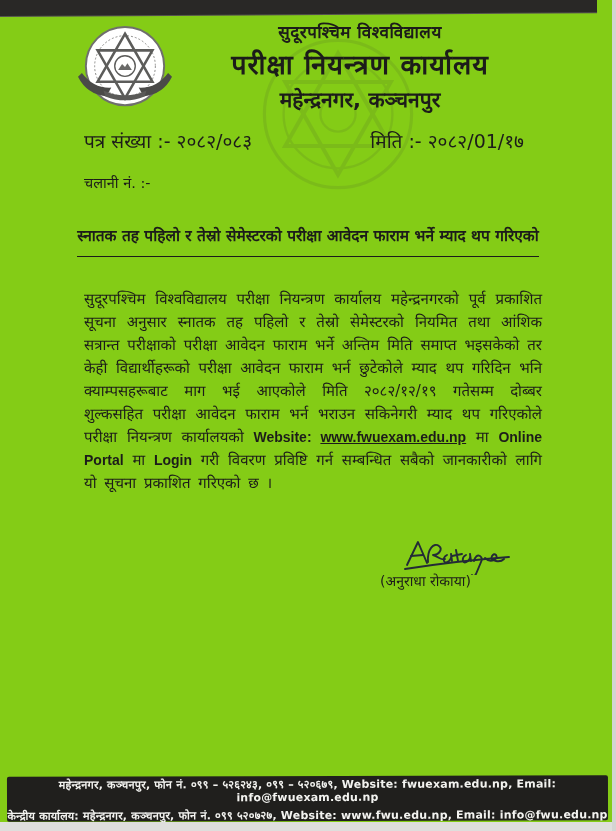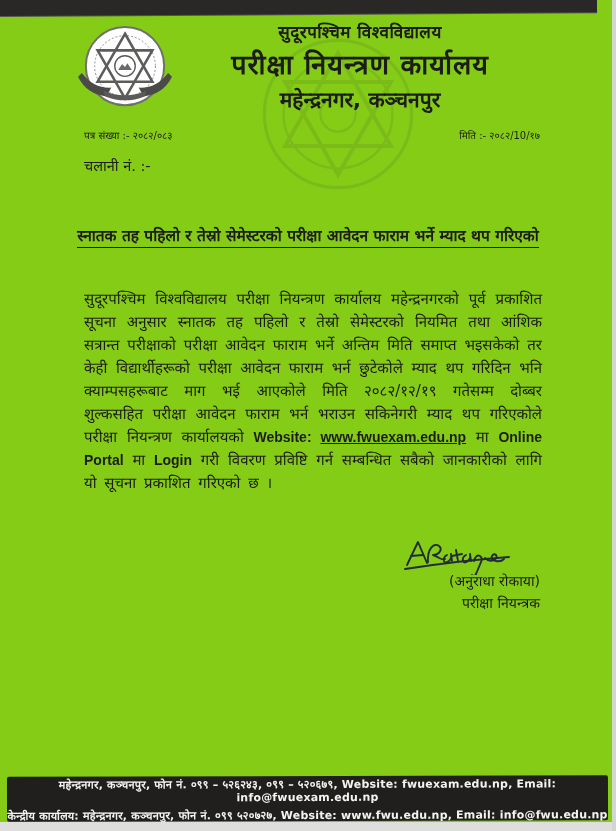--- a/index.html
+++ b/index.html
@@ -20,40 +20,40 @@
   
   .letterhead{position:absolute;top:20px;left:0;width:100%;height:100px;}
   .logo{position:absolute;left:74px;top:2px;width:102px;height:94px;}
   .watermark{position:absolute;left:258px;top:14px;width:160px;height:160px;opacity:0.10;}
   .head-text{position:absolute;left:170px;top:0;width:380px;text-align:center;}
   .head-university{font-size:17px;font-weight:bold;letter-spacing:0.5px;}
   .head-office{font-size:27px;font-weight:bold;margin-top:2px;letter-spacing:1px;}
   .head-address{font-size:21px;font-weight:bold;margin-top:3px;}
 
   
-  .meta-row1{position:absolute;top:128px;left:84px;right:76px;font-size:10px;}
+  .meta-row1{position:absolute;top:128px;left:84px;right:92px;font-size:19px;}
   .meta-date{position:absolute;right:0;top:0;}
-  .meta-row2{position:absolute;top:155px;left:84px;font-size:14.5px;}
+  .meta-row2{position:absolute;top:172px;left:84px;font-size:14.5px;}
 
   
   .subject{position:absolute;top:220px;left:60px;width:496px;text-align:center;
     font-size:15.5px;font-weight:bold;line-height:33px;}
-  .subject .u{border-bottom:1.5px solid #1c1c1a;padding-bottom:2px;}
+  .subject .u{border-bottom:1.5px solid #1c1c1a;padding-bottom:11px;}
 
   
   .body-para{
     position:absolute;top:288px;left:84px;width:458px;
     font-size:15px;line-height:23px;text-align:justify;
     word-spacing:3px;
   }
   .latin-bold{font-family:"Liberation Sans","DejaVu Sans",sans-serif;font-weight:bold;font-size:14px;}
   .latin-url{text-decoration:underline;}
 
   
-  .sig-block{position:absolute;top:535px;left:380px;width:160px;text-align:right;font-size:14px;}
+  .sig-block{position:absolute;top:535px;left:380px;width:160px;text-align:left;font-size:14px;}
   .sig-svg{display:block;margin:0 auto;width:118px;height:40px;}
   .sig-name{margin-top:-4px;}
   .sig-title{margin-top:3px;}
 
   
   .footer-band{
     position:absolute;left:7px;top:776px;width:601px;height:45px;
     background:#201f1d;color:#f3f3f0;border-radius:2px;
     transform:rotate(-0.15deg);
     display:flex;flex-direction:column;justify-content:center;gap:3px;
@@ -90,21 +90,21 @@
 
     <div class="head-text">
       <div class="head-university">सुदूरपश्चिम विश्वविद्यालय</div>
       <div class="head-office">परीक्षा नियन्त्रण कार्यालय</div>
       <div class="head-address">महेन्द्रनगर, कञ्चनपुर</div>
     </div>
   </div>
 
   <div class="meta-row1">
     <span>पत्र संख्या :- २०८२/०८३</span>
-    <span class="meta-date">मिति :- २०८२/10/१७</span>
+    <span class="meta-date">मिति :- २०८२/01/१७</span>
   </div>
   <div class="meta-row2">चलानी नं. :-</div>
 
   <div class="subject">
     <div><span class="u">स्नातक तह पहिलो र तेस्रो सेमेस्टरको परीक्षा आवेदन फाराम भर्ने म्याद थप गरिएको</span></div>
   </div>
 
   <div class="body-para"><span>सुदूरपश्चिम विश्वविद्यालय परीक्षा नियन्त्रण कार्यालय महेन्द्रनगरको पूर्व प्रकाशित सूचना अनुसार स्नातक तह पहिलो र तेस्रो सेमेस्टरको नियमित तथा आंशिक सत्रान्त परीक्षाको परीक्षा आवेदन फाराम भर्ने अन्तिम मिति समाप्त भइसकेको तर केही विद्यार्थीहरूको परीक्षा आवेदन फाराम भर्न छुटेकोले म्याद थप गरिदिन भनि क्याम्पसहरूबाट माग भई आएकोले मिति २०८२/१२/१९ गतेसम्म दोब्बर शुल्कसहित परीक्षा आवेदन फाराम भर्न भराउन सकिनेगरी म्याद थप गरिएकोले परीक्षा नियन्त्रण कार्यालयको </span><span class="latin-bold">Website: </span><span class="latin-bold latin-url">www.fwuexam.edu.np</span><span> मा </span><span class="latin-bold">Online Portal</span><span> मा </span><span class="latin-bold">Login</span><span> गरी विवरण प्रविष्टि गर्न सम्बन्धित सबैको जानकारीको लागि यो सूचना प्रकाशित गरिएको छ ।</span></div>
 
   <div class="sig-block">
@@ -115,21 +115,20 @@
         <path d="M27,27 C26,14 33,7 38,11 C42,14 38,20 32,20 C38,22 41,26 44,24"></path>
         <path d="M46,20 q-4,2 -3,6 q1,3 5,0 q3,-3 2,-7 l1,7"></path>
         <path d="M55,15 l2,11 M51,21 l10,-2"></path>
         <path d="M65,20 q-4,2 -3,6 q1,3 5,0 q3,-3 2,-7 l1,7"></path>
         <path d="M73,26 q2,-7 6,-5 q3,2 1,6 q-2,5 -5,12 q-2,4 -4,1"></path>
         <path d="M84,23 q4,4 9,2 q4,-2 2,-5 q-2,-2 -4,1 q-2,4 4,5 q5,1 8,-2"></path>
         <path d="M4,34 Q55,26 108,22"></path>
       </g>
     </svg>
     <div class="sig-name">(अनुराधा रोकाया)</div>
-    <div class="sig-title">परीक्षा नियन्त्रक</div>
   </div>
 
   <div class="footer-band">
     <div>महेन्द्रनगर, कञ्चनपुर, फोन नं. ०९९ – ५२६२४३, ०९९ – ५२०६७९, Website: fwuexam.edu.np, Email: info@fwuexam.edu.np</div>
     <div>केन्द्रीय कार्यालय: महेन्द्रनगर, कञ्चनपुर, फोन नं. ०९९ ५२०७२७, Website: www.fwu.edu.np, Email: info@fwu.edu.np</div>
   </div>
 
   <div class="scan-strip-bottom"></div>
 
 </div>

